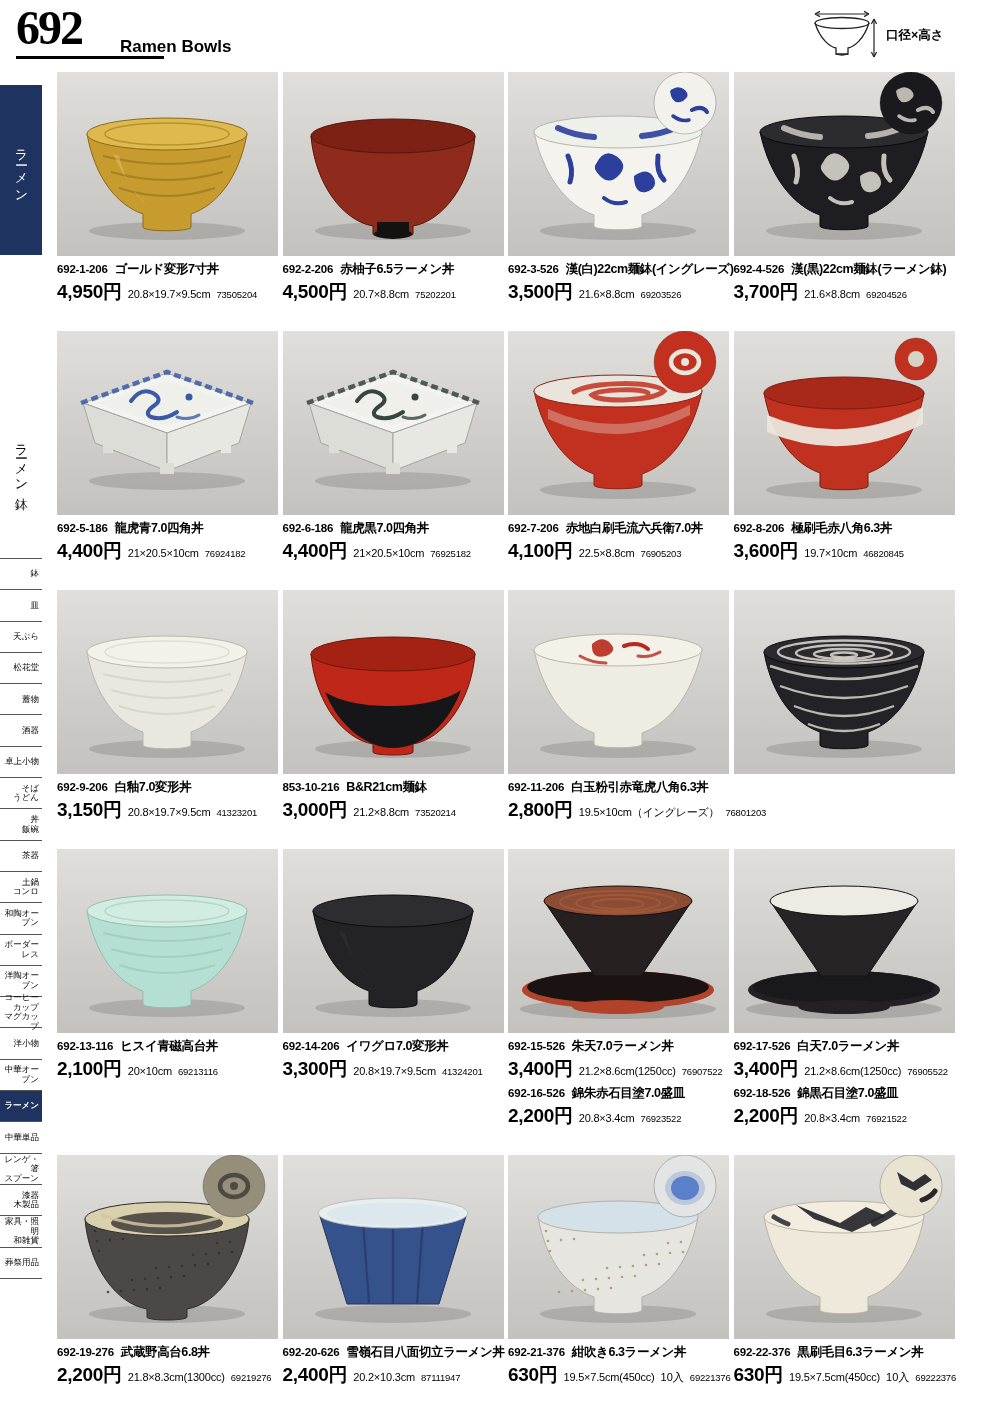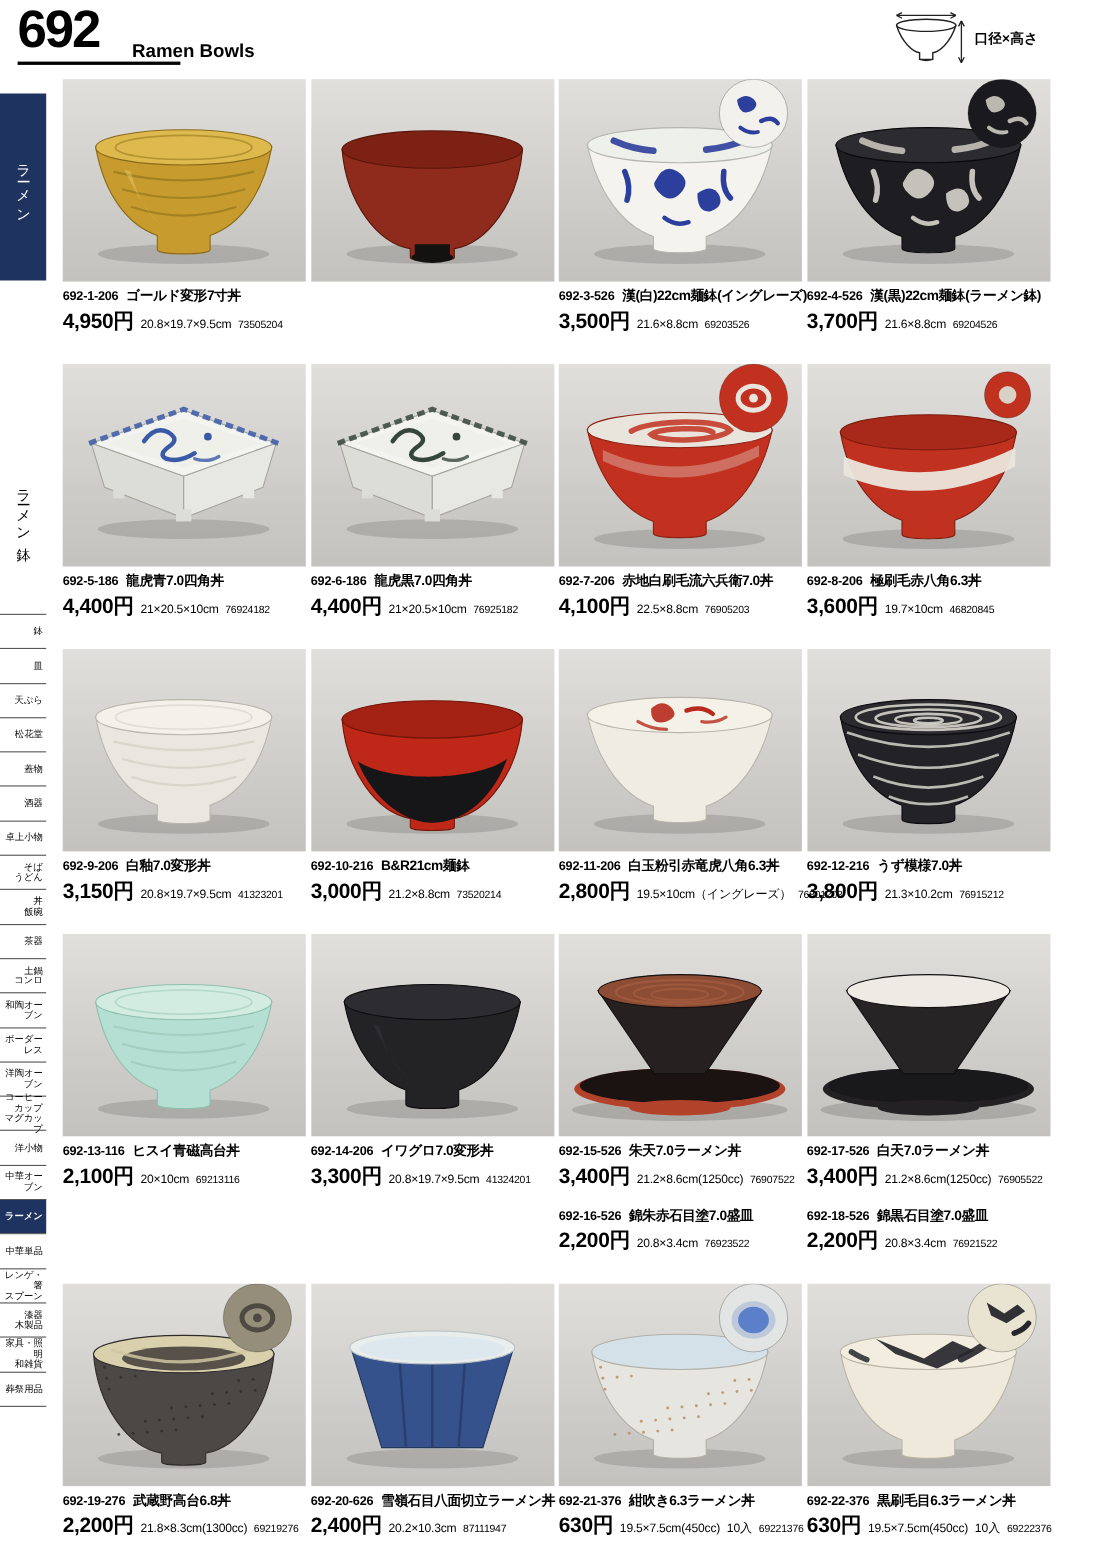--- a/index.html
+++ b/index.html
@@ -1,39 +1,39 @@
 <!DOCTYPE html>
 <html><head>
 <meta charset="utf-8">
 <title>Catalog p.692 — Ramen Bowls</title>
 <style>
   html,body{margin:0;padding:0;background:#fff;}
   body{width:1000px;height:1414px;position:relative;font-family:"Liberation Sans","DejaVu Sans",sans-serif;color:#000;overflow:hidden;}
   
-  .page-num{position:absolute;left:16px;top:4px;font-size:48px;font-weight:800;letter-spacing:-2px;line-height:1;}
+  .page-num{position:absolute;left:16px;top:4px;font-size:48px;font-weight:800;letter-spacing:-2px;line-height:1;font-family:Liberation Serif, serif;}
   .page-num-rule{position:absolute;left:16px;top:56px;width:148px;height:3px;background:#000;}
   .page-title{position:absolute;left:120px;top:37px;font-size:17px;font-weight:600;}
   .measure{position:absolute;left:808px;top:8px;display:flex;align-items:center;gap:8px;}
   .measure-label{font-size:12.5px;font-weight:600;}
   
   .side-tab{position:absolute;left:0;top:85px;width:42px;height:170px;background:#1e3360;color:#fff;
     writing-mode:vertical-rl;display:flex;align-items:center;justify-content:center;font-size:13px;letter-spacing:4px;}
   .side-section{position:absolute;left:0;top:395px;width:42px;height:135px;writing-mode:vertical-rl;
     display:flex;align-items:center;justify-content:center;font-size:13px;letter-spacing:2px;color:#000;}
   .side-nav{position:absolute;left:0;top:558px;width:42px;border-bottom:1px solid #555;}
   .side-nav .nav-item{box-sizing:border-box;height:31.3px;border-top:1px solid #555;display:flex;align-items:center;
     justify-content:flex-end;text-align:right;padding:1px 3px 1px 1px;font-size:8.5px;line-height:1.12;white-space:pre-line;}
   .side-nav .nav-item.active{background:#1e3360;color:#fff;font-weight:600;}
   
   .grid{position:absolute;left:57px;top:72px;width:902px;display:grid;grid-template-columns:repeat(4,221px);column-gap:4.5px;}
   .cell{margin-bottom:26px;}
   .photo{width:221px;height:184px;background:linear-gradient(180deg,#e0dfdc 0%,#cfcecb 55%,#c3c2bf 100%);}
   .photo svg{display:block;}
   .caption{padding-top:5px;}
-  .prod + .prod{margin-top:15px;}
+  .prod + .prod{margin-top:3px;}
   .l1{display:flex;gap:7px;font-weight:700;white-space:nowrap;align-items:baseline;}
   .code{font-size:11.5px;letter-spacing:-0.2px;flex:none;}
   .name{font-size:12.5px;letter-spacing:-0.4px;}
   .l2{display:flex;align-items:baseline;gap:6px;white-space:nowrap;margin-top:1px;}
   .price{font-size:19px;font-weight:700;letter-spacing:-0.3px;}
   .size{font-size:11px;font-weight:500;letter-spacing:-0.2px;}
   .pack{font-size:11px;}
   .jan{font-size:9.5px;letter-spacing:-0.2px;}
 </style>
 </head>
@@ -122,20 +122,33 @@
     <div class="cell">
       <div class="photo">
         <svg viewBox="0 0 221 184" width="221" height="184">
           <ellipse cx="110" cy="159" rx="78" ry="9" fill="rgba(0,0,0,.13)"></ellipse>
           <path d="M28,64 C32,112 60,149 90,154 L90,162 C90,166 130,166 130,162 L130,154 C160,149 188,112 192,64 C162,81 58,81 28,64 Z" fill="#8e2b1d" stroke="#591509" stroke-width="1"></path>
           <ellipse cx="110" cy="64" rx="82" ry="17" fill="#7c2114" stroke="#591509" stroke-width="1"></ellipse>
           <rect x="94" y="150" width="32" height="12" fill="#141210"></rect>
           <ellipse cx="110" cy="162" rx="19" ry="5" fill="#141210"></ellipse>
         </svg>
       </div>
+      <div class="caption">
+        <div class="prod">
+          <div class="l1">
+            <span class="code">692-2-206</span>
+            <span class="name">赤柚子6.5ラーメン丼</span>
+          </div>
+          <div class="l2">
+            <span class="price">4,500円</span>
+            <span class="size">20.7×8.8cm</span>
+            <span class="jan">75202201</span>
+          </div>
+        </div>
+      </div>
     </div>
     <div class="cell">
       <div class="photo">
         <svg viewBox="0 0 221 184" width="221" height="184">
           <ellipse cx="110" cy="159" rx="78" ry="9" fill="rgba(0,0,0,.13)"></ellipse>
           <path d="M26,60 C36,106 60,134 86,143 L86,154 C86,159 134,159 134,154 L134,143 C160,134 184,106 194,60 C166,77 54,77 26,60 Z" fill="#f4f3ee" stroke="#b5b5ae" stroke-width="1"></path>
           <ellipse cx="110" cy="60" rx="84" ry="16" fill="#eef0ea" stroke="#b5b5ae" stroke-width="1"></ellipse>
           <path d="M88,92 q8,-16 20,-8 q12,8 4,18 q-10,12 -20,2 q-8,-8 -4,-12 Z" fill="#2c3f9d"></path>
           <path d="M126,104 q14,-10 20,2 q4,10 -8,14 q-12,2 -12,-16 Z" fill="#2c3f9d"></path>
           <path d="M60,84 q6,14 2,26" stroke="#2c3f9d" stroke-width="5" fill="none" stroke-linecap="round"></path>
@@ -341,21 +354,21 @@
         <svg viewBox="0 0 221 184" width="221" height="184">
           <ellipse cx="110" cy="159" rx="78" ry="9" fill="rgba(0,0,0,.13)"></ellipse>
           <path d="M28,64 C32,112 60,149 90,154 L90,162 C90,166 130,166 130,162 L130,154 C160,149 188,112 192,64 C162,81 58,81 28,64 Z" fill="#bf2718" stroke="#701608" stroke-width="1"></path>
           <ellipse cx="110" cy="64" rx="82" ry="17" fill="#a32214" stroke="#701608" stroke-width="1"></ellipse>
           <path d="M42,102 C58,141 88,158 110,158 C134,158 163,141 178,100 C150,120 72,122 42,102 Z" fill="#161618"></path>
         </svg>
       </div>
       <div class="caption">
         <div class="prod">
           <div class="l1">
-            <span class="code">692-10-216</span>
+            <span class="code">853-10-216</span>
             <span class="name">B&amp;R21cm麺鉢</span>
           </div>
           <div class="l2">
             <span class="price">3,000円</span>
             <span class="size">21.2×8.8cm</span>
             <span class="jan">73520214</span>
           </div>
         </div>
       </div>
     </div>
@@ -393,33 +406,20 @@
           <ellipse cx="110" cy="62" rx="80" ry="16" fill="#2b2b2f" stroke="#0c0c10" stroke-width="1"></ellipse>
           <ellipse cx="110" cy="62" rx="66" ry="11.5" fill="none" stroke="#d5d3cb" stroke-width="2.4" opacity="0.9"></ellipse>
           <ellipse cx="110" cy="63" rx="48" ry="8" fill="none" stroke="#d5d3cb" stroke-width="2.4" opacity="0.9"></ellipse>
           <ellipse cx="110" cy="64" rx="30" ry="5" fill="none" stroke="#d5d3cb" stroke-width="2.4" opacity="0.9"></ellipse>
           <ellipse cx="110" cy="65" rx="13" ry="2.5" fill="none" stroke="#d5d3cb" stroke-width="2.4" opacity="0.9"></ellipse>
           <path d="M36,76 Q110,102 184,76" stroke="#d5d3cb" stroke-width="2.4" fill="none" opacity="0.85"></path>
           <path d="M46,96 Q110,120 174,96" stroke="#d5d3cb" stroke-width="2.4" fill="none" opacity="0.85"></path>
           <path d="M60,116 Q110,136 160,116" stroke="#d5d3cb" stroke-width="2.4" fill="none" opacity="0.85"></path>
           <path d="M74,134 Q110,148 146,134" stroke="#d5d3cb" stroke-width="2.4" fill="none" opacity="0.85"></path>
         </svg>
-      </div>
-      <div class="caption">
-        <div class="prod">
-          <div class="l1">
-            <span class="code">692-12-216</span>
-            <span class="name">うず模様7.0丼</span>
-          </div>
-          <div class="l2">
-            <span class="price">3,800円</span>
-            <span class="size">21.3×10.2cm</span>
-            <span class="jan">76915212</span>
-          </div>
-        </div>
       </div>
     </div>
     <div class="cell">
       <div class="photo">
         <svg viewBox="0 0 221 184" width="221" height="184">
           <ellipse cx="110" cy="159" rx="78" ry="9" fill="rgba(0,0,0,.13)"></ellipse>
           <path d="M30,62 C38,106 60,133 86,142 L86,155 C86,160 134,160 134,155 L134,142 C160,133 182,106 190,62 C164,78 56,78 30,62 Z" fill="#b5dfd2" stroke="#8fbfae" stroke-width="1"></path>
           <ellipse cx="110" cy="62" rx="80" ry="16" fill="#d3ece2" stroke="#8fbfae" stroke-width="1"></ellipse>
           <path d="M46,84 Q110,100 174,84" stroke="#9ecaba" stroke-width="2" fill="none" opacity="0.75"></path>
           <path d="M54,100 Q110,116 166,100" stroke="#9ecaba" stroke-width="2" fill="none" opacity="0.75"></path>

